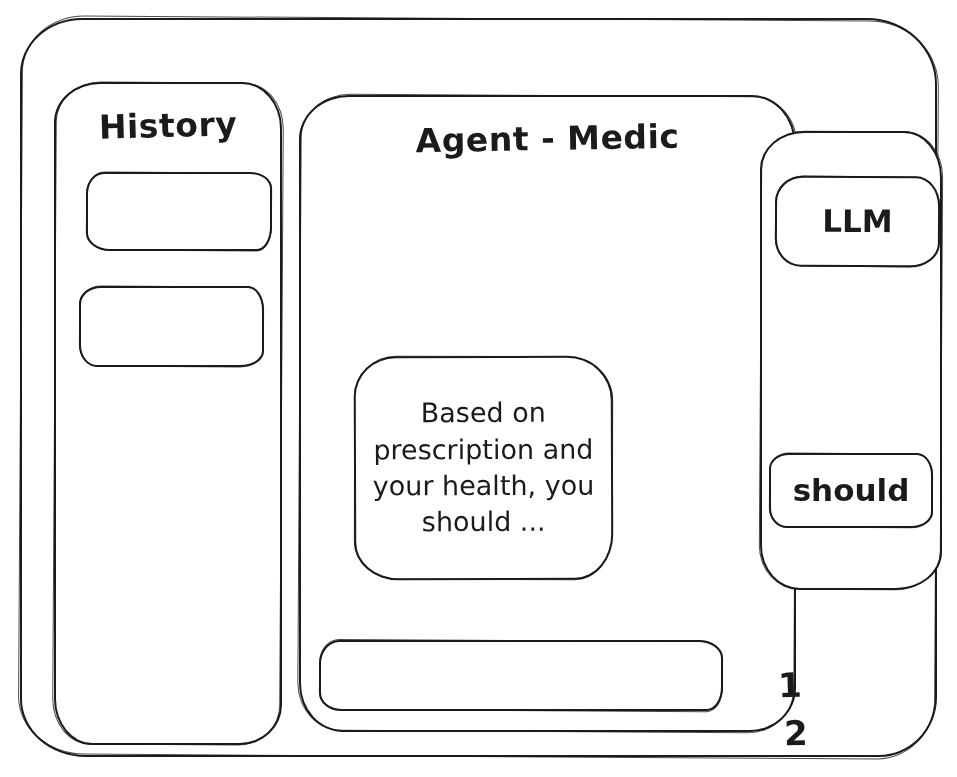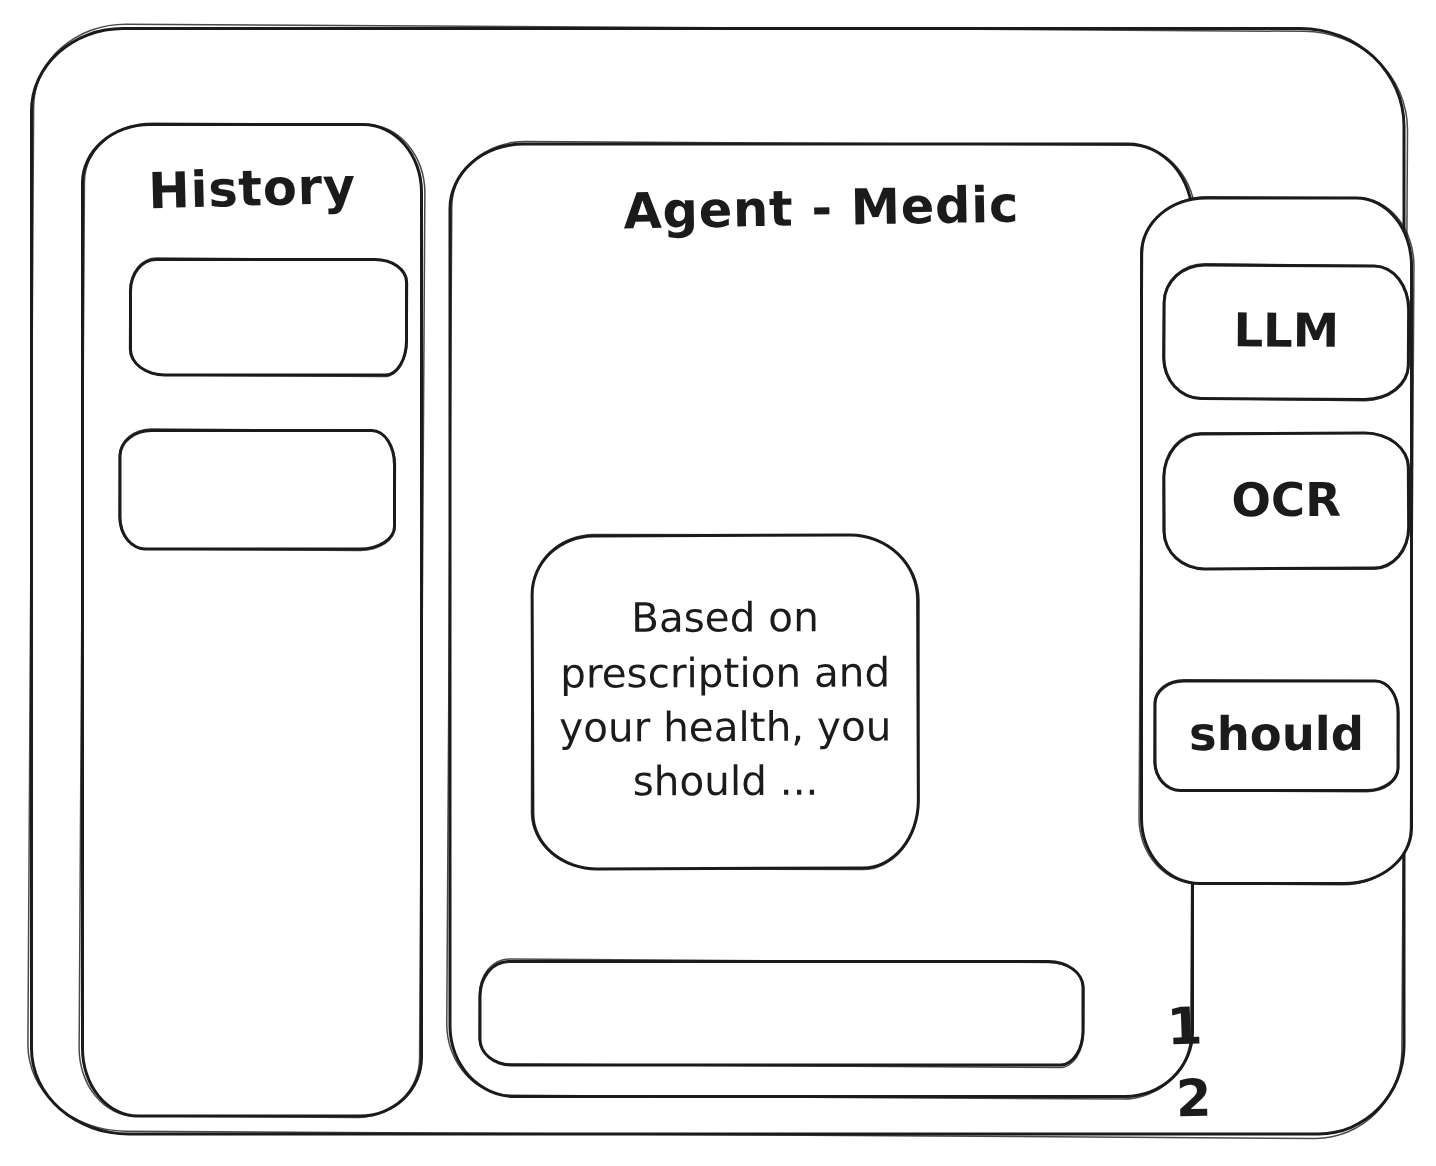--- a/index.html
+++ b/index.html
@@ -81,20 +81,19 @@
     <div class="sk chat">
       <div class="panel-title">Agent - Medic</div>
       <div class="sk bubble bubble-assistant">Based on prescription and your health, you should ...</div>
       <div class="sk input-wrap">
         <input type="text" style="">
       </div>
     </div>
 
     <div class="sk tools">
       <div class="sk tool-btn btn-llm">LLM</div>
-      <div class="sk tool-btn btn-ocr">OCR</div>
       <div class="sk tool-btn btn-params">should</div>
       <div class="doc-item doc-item-0">1</div>
       <div class="doc-item doc-item-1">2</div>
     </div>
 
   </div>
 </div>
 
 </body></html>

